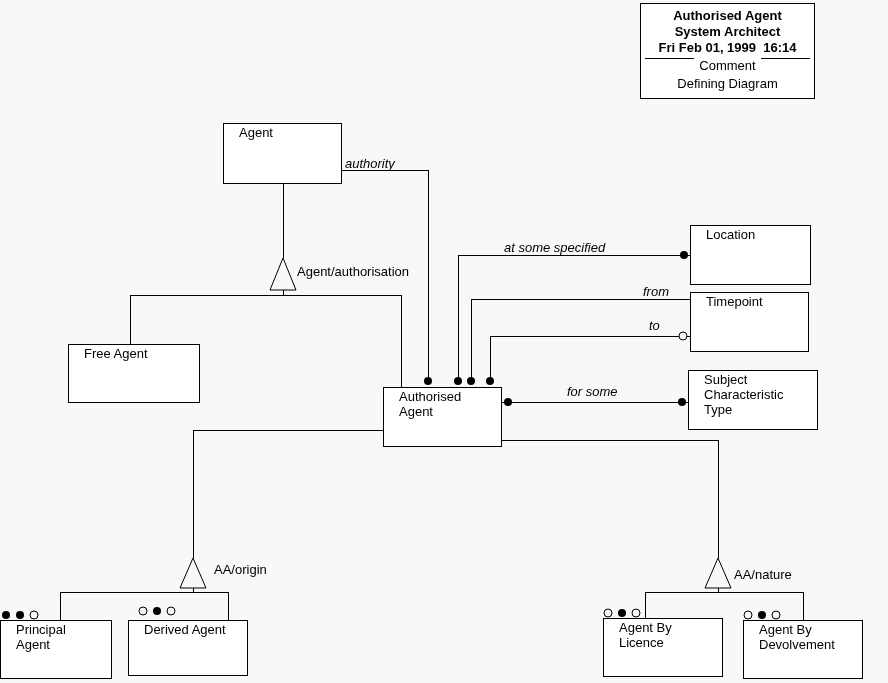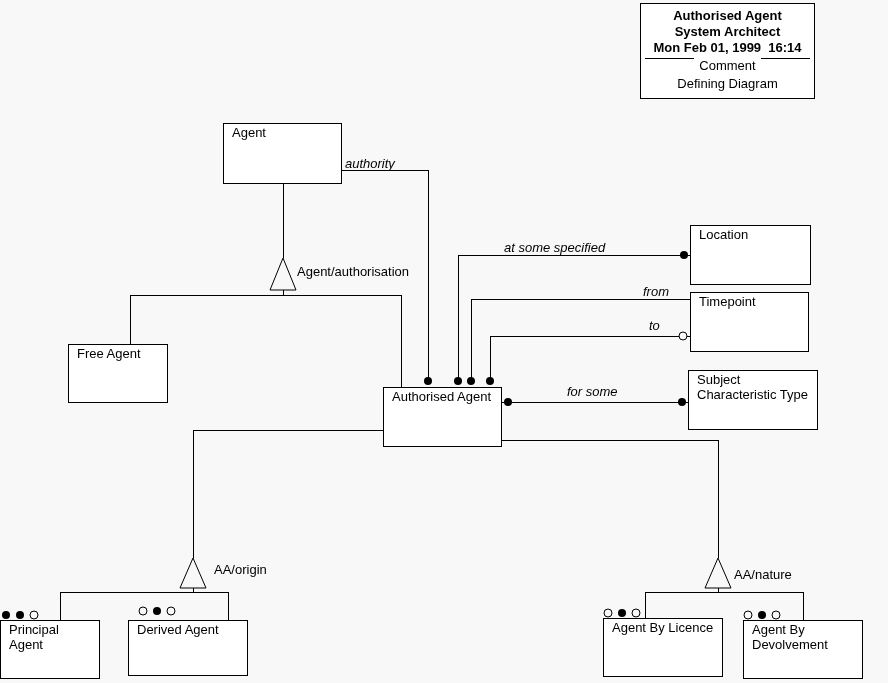--- a/index.html
+++ b/index.html
@@ -18,21 +18,21 @@
     position: absolute;
     left: 0; top: 0;
   }
 
   .entity {
     position: absolute;
     background: #ffffff;
     border: 1px solid #000;
     font-size: 13px;
     line-height: 15px;
-    padding: 1px 8px;
+    padding: 1px 15px;
   }
   .entity-label { display: block; }
 
   .rel-label {
     position: absolute;
     font-size: 13px;
     font-style: italic;
     white-space: nowrap;
   }
   .plain-label {
@@ -123,41 +123,41 @@
       <circle cx="748" cy="615" r="4" fill="#f8f8f8" stroke="#000"></circle>
       <circle cx="762" cy="615" r="4" fill="#000"></circle>
       <circle cx="776" cy="615" r="4" fill="#f8f8f8" stroke="#000"></circle>
     </g>
   </svg>
 
   <div class="entity" style="left:223px;top:123px;width:119px;height:61px">
     <span class="entity-label">Agent</span>
   </div>
 
-  <div class="entity" style="left:68px;top:344px;width:100px;height:59px">
+  <div class="entity" style="left:68px;top:344px;width:132px;height:59px">
     <span class="entity-label">Free Agent</span>
   </div>
 
   <div class="entity" style="left:383px;top:387px;width:119px;height:60px">
     <span class="entity-label">Authorised Agent</span>
   </div>
 
   <div class="entity" style="left:690px;top:225px;width:121px;height:60px">
     <span class="entity-label">Location</span>
   </div>
 
   <div class="entity" style="left:690px;top:292px;width:119px;height:60px">
     <span class="entity-label">Timepoint</span>
   </div>
 
   <div class="entity" style="left:688px;top:370px;width:130px;height:60px">
     <span class="entity-label">Subject Characteristic Type</span>
   </div>
 
-  <div class="entity" style="left:0px;top:620px;width:100px;height:59px">
+  <div class="entity" style="left:0px;top:620px;width:112px;height:59px">
     <span class="entity-label">Principal Agent</span>
   </div>
 
   <div class="entity" style="left:128px;top:620px;width:120px;height:56px">
     <span class="entity-label">Derived Agent</span>
   </div>
 
   <div class="entity" style="left:603px;top:618px;width:120px;height:59px">
     <span class="entity-label">Agent By Licence</span>
   </div>
@@ -172,21 +172,21 @@
   <span class="rel-label" style="left:649px;top:318px">to</span>
   <span class="rel-label" style="left:567px;top:384px">for some</span>
 
   <span class="plain-label" style="left:297px;top:264px">Agent/authorisation</span>
   <span class="plain-label" style="left:214px;top:562px">AA/origin</span>
   <span class="plain-label" style="left:734px;top:567px">AA/nature</span>
 
   <div class="title-box">
     <div class="tb-line">Authorised Agent</div>
     <div class="tb-line">System Architect</div>
-    <div class="tb-line">Mon Feb 01, 1999  16:14</div>
+    <div class="tb-line">Fri Feb 01, 1999  16:14</div>
     <div class="tb-divider">
       <span class="rule"></span>
       <span class="tb-comment">Comment</span>
       <span class="rule"></span>
     </div>
     <div class="tb-comment-value">Defining Diagram</div>
   </div>
 
 </div>
 

